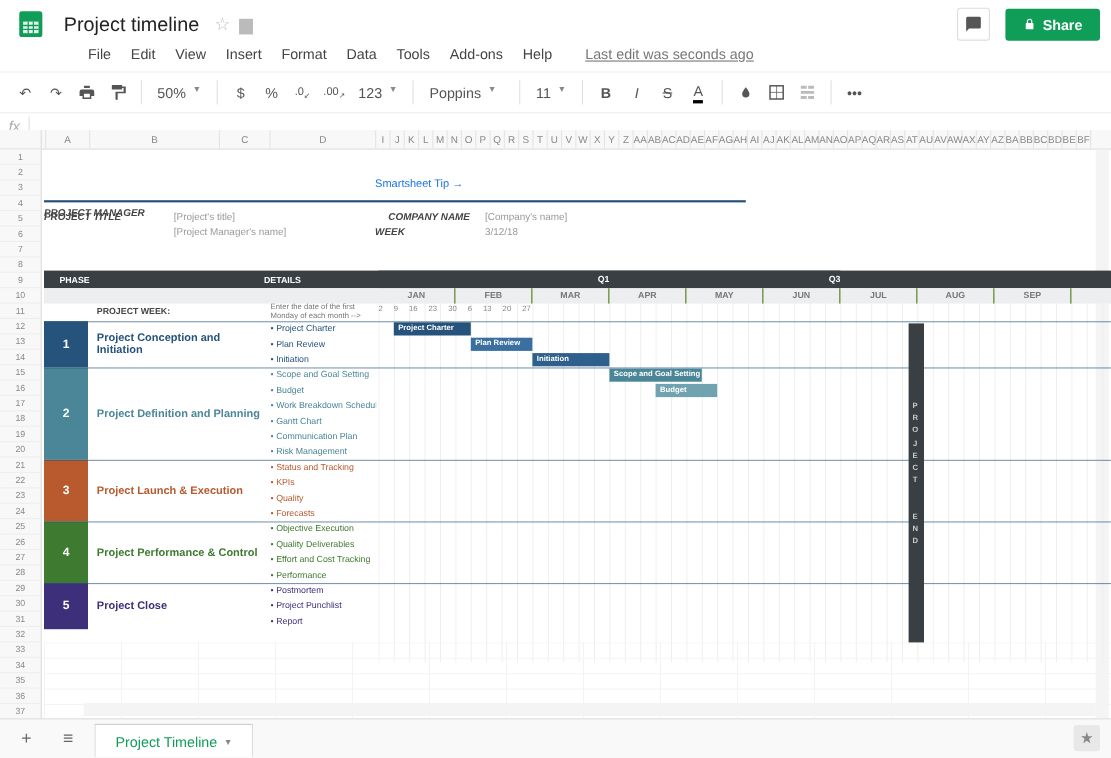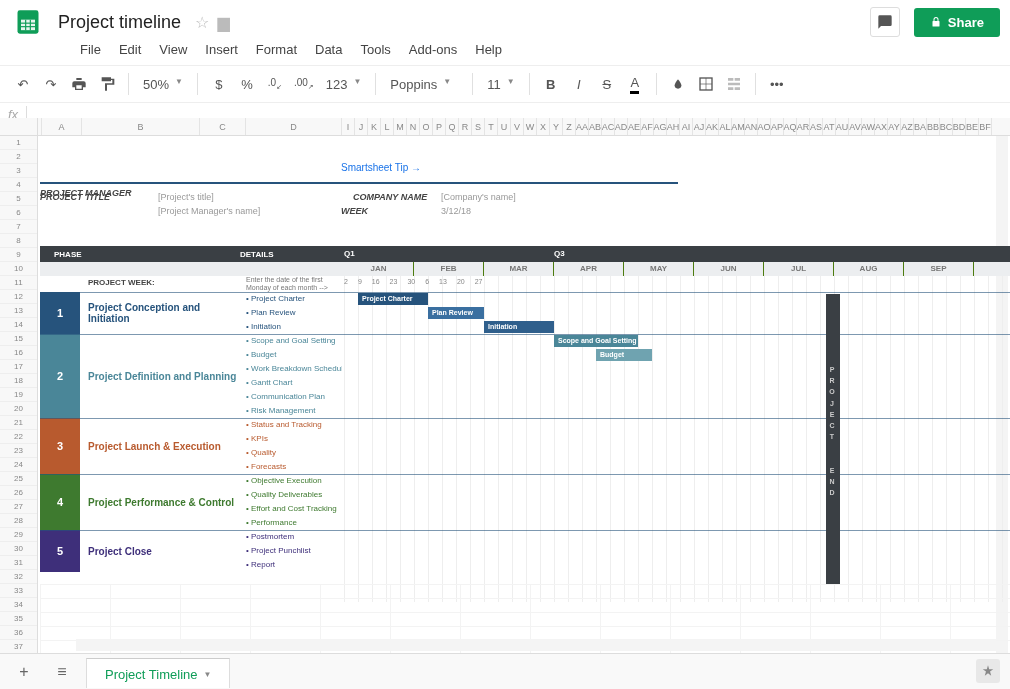--- a/index.html
+++ b/index.html
@@ -53,21 +53,21 @@
   .meta-lbl { font-weight:bold; color:#444;font-style:italic;}
   .meta-val { color:#999;}
 
   
   .darkbar { position:absolute; left:2px; top:110px; right:0; height:16px; background:#3a3f44; color:#fff; font-size:8px; font-weight:bold; display:flex; align-items:center;}
   .darkbar .ph { width:200px; padding-left:14px;}
   .darkbar .dt { width:104px;}
 
   
   .qbar { position:absolute; left:306px; top:110px; right:0; height:16px; display:flex;}
-  .q { flex:0 0 210px; text-align:left; font-size:8px; color:#fff; font-weight:bold; line-height:16px; background:#3a3f44;}
+  .q { flex:0 0 210px; text-align:right; font-size:8px; color:#fff; font-weight:bold; line-height:16px; background:#3a3f44;}
   .mrow { position:absolute; left:2px; top:126px; right:0; height:14px; display:flex; background:#eceef0;}
   .mrow .lbl { width:304px; }
   .m { flex:0 0 70px; text-align:center; font-size:8px; color:#777; border-right:1px solid #4d7c0f; line-height:14px; font-weight:bold;}
 
   .wkhint { position:absolute; left:50px; top:142px; font-size:8px; color:#444; font-weight:bold;}
   .wkhint2 { position:absolute; left:208px; top:140px; font-size:7px; color:#777; width:92px; line-height:1.1;}
   .daynums { position:absolute; left:306px; top:142px; font-size:7px; color:#888; display:flex; gap:10px;}
 
   
   .phase-block { position:absolute; left:2px; width:40px; color:#fff; font-weight:bold; font-size:11px; display:flex; align-items:center; justify-content:center;}
@@ -143,20 +143,21 @@
 <div class="menubar">
   <span>File</span>
   <span>Edit</span>
   <span>View</span>
   <span>Insert</span>
   <span>Format</span>
   <span>Data</span>
   <span>Tools</span>
   <span>Add-ons</span>
   <span>Help</span>
+  <span class="last-edit">Last edit was seconds ago</span>
 </div>
 
 <div class="toolbar">
   <div class="tb-btn">↶</div>
   <div class="tb-btn">↷</div>
   <div class="tb-btn">
       <svg width="16" height="16" viewBox="0 0 24 24">
         <path fill="#555" d="M19 8H5a3 3 0 0 0-3 3v6h4v4h12v-4h4v-6a3 3 0 0 0-3-3zM8 19v-5h8v5zm8-16H8v3h8z"></path>
       </svg>
     </div>

